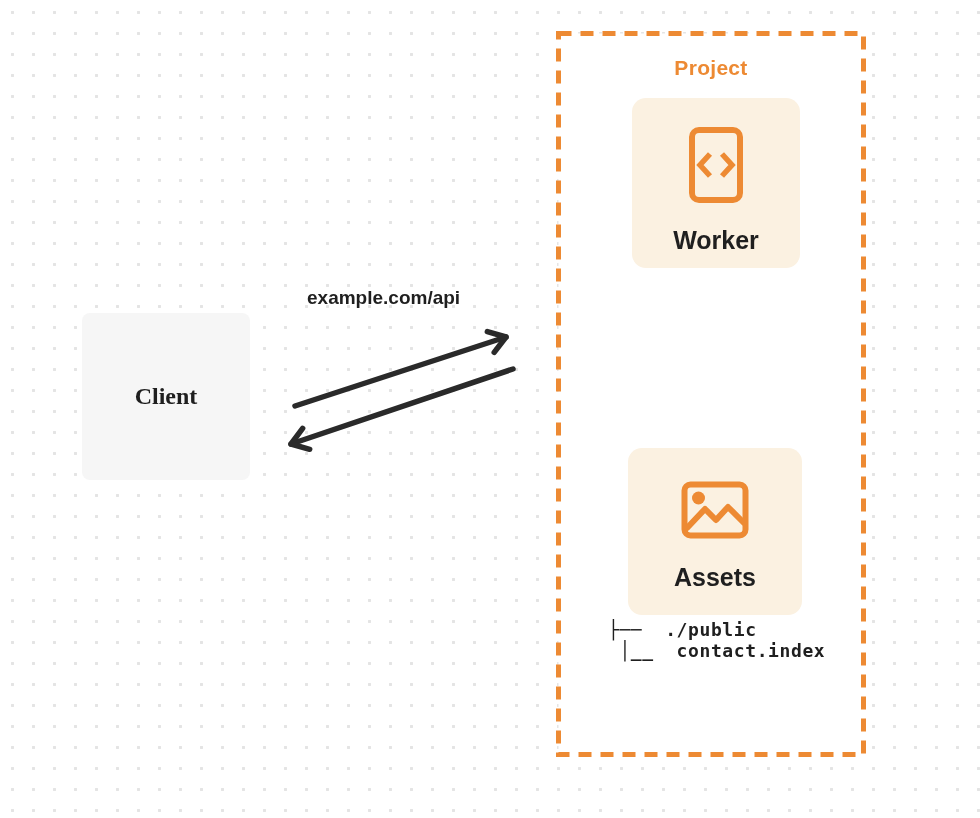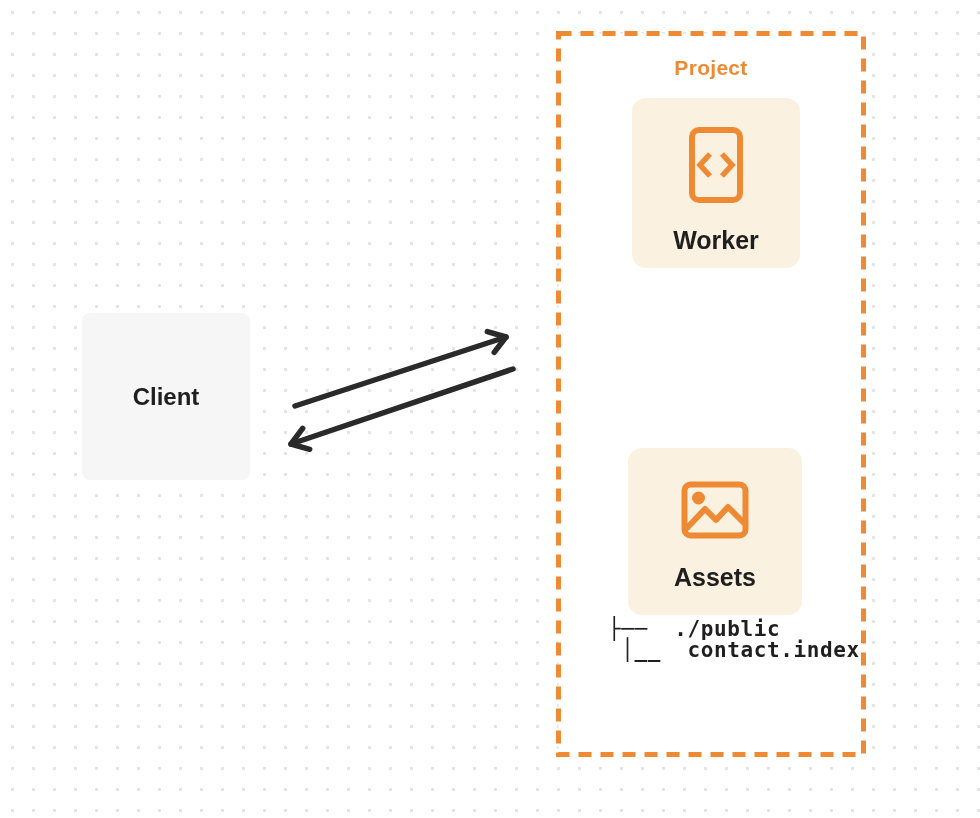--- a/index.html
+++ b/index.html
@@ -41,34 +41,34 @@
   .worker-card{left:632px;top:98px;width:168px;height:170px;padding-top:29px;gap:23px;}
   .assets-card{left:628px;top:448px;width:174px;height:167px;padding-top:33px;gap:24px;}
   .icon-stroke{stroke:var(--accent);fill:none;}
   .icon-fill{fill:var(--accent);}
   
   .client-box{
     position:absolute;left:82px;top:313px;width:168px;height:167px;
     background:var(--client-bg);border-radius:8px;
     display:flex;align-items:center;justify-content:center;
   }
-  .client-box .node-label{font-size:24px;font-weight:700;color:var(--text);}
+  .client-box .node-label{font-size:24px;font-weight:700;color:var(--text);font-family:Liberation Serif, serif;}
   
   .request-label{
     position:absolute;left:307px;top:287px;
     font-size:19px;font-weight:700;color:var(--text);white-space:nowrap;
   }
   
   .arrows-svg{position:absolute;left:0;top:0;pointer-events:none;}
   .arrow-stroke{stroke:var(--arrow);fill:none;}
   
   .file-tree{
     position:absolute;left:608px;top:619px;
     font-family:"DejaVu Sans Mono","Liberation Mono",monospace;
-    font-size:21px;font-weight:700;line-height:21px;
+    font-size:18px;font-weight:700;line-height:21px;
     letter-spacing:.6px;color:var(--text);
   }
   .file-tree-line{white-space:pre;}
 </style>
 </head>
 <body>
 
 <div class="canvas">
 
   <svg class="project-svg" width="310" height="726">
@@ -97,20 +97,21 @@
     <div class="file-tree-line">├──  ./public</div>
     <div class="file-tree-line"> │__  contact.index</div>
   </div>
 
   <span class="project-label">Project</span>
 
   <div class="client-box">
     <span class="node-label">Client</span>
   </div>
 
+  <div class="request-label">example.com/api</div>
 
   <svg class="arrows-svg" width="980" height="818">
     <defs>
       <marker id="arrow-head" markerUnits="userSpaceOnUse" markerWidth="34" markerHeight="34" refX="22" refY="17" orient="auto">
         <path class="arrow-stroke" d="M6 6 L22 17 L6 28" stroke-width="5.5" stroke-linecap="round" stroke-linejoin="round"></path>
       </marker>
     </defs>
     <line class="arrow-stroke" x1="295" y1="406" x2="506" y2="337" stroke-width="5.5" stroke-linecap="round" marker-end="url(#arrow-head)"></line>
     <line class="arrow-stroke" x1="513" y1="369" x2="291" y2="444" stroke-width="5.5" stroke-linecap="round" marker-end="url(#arrow-head)"></line>
   </svg>

